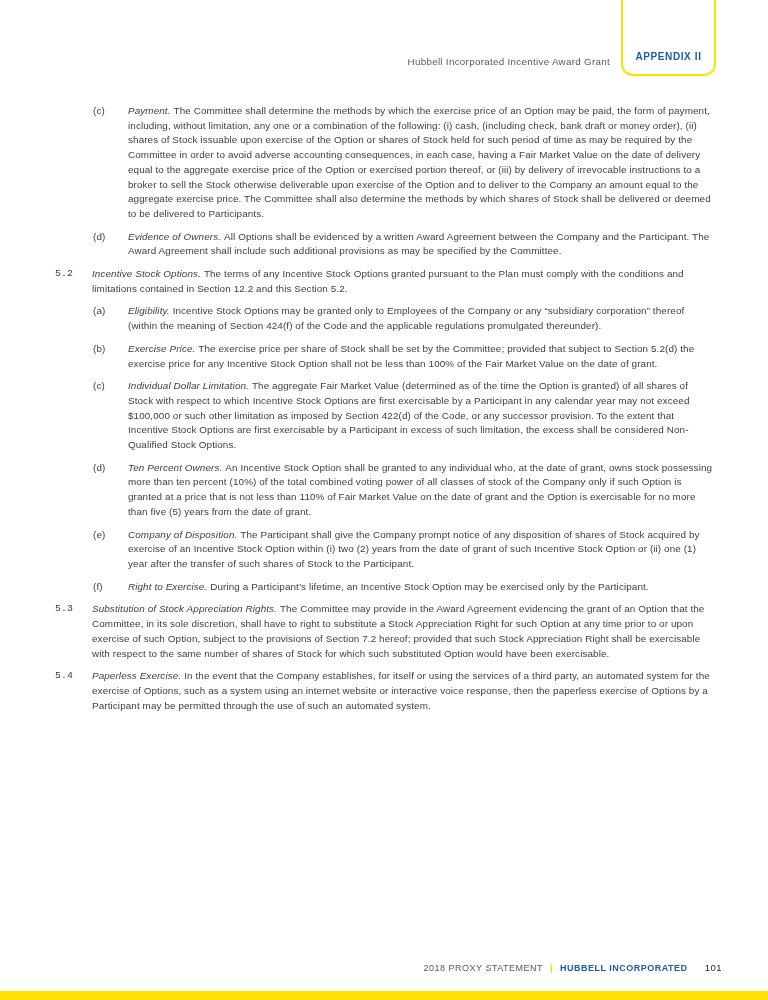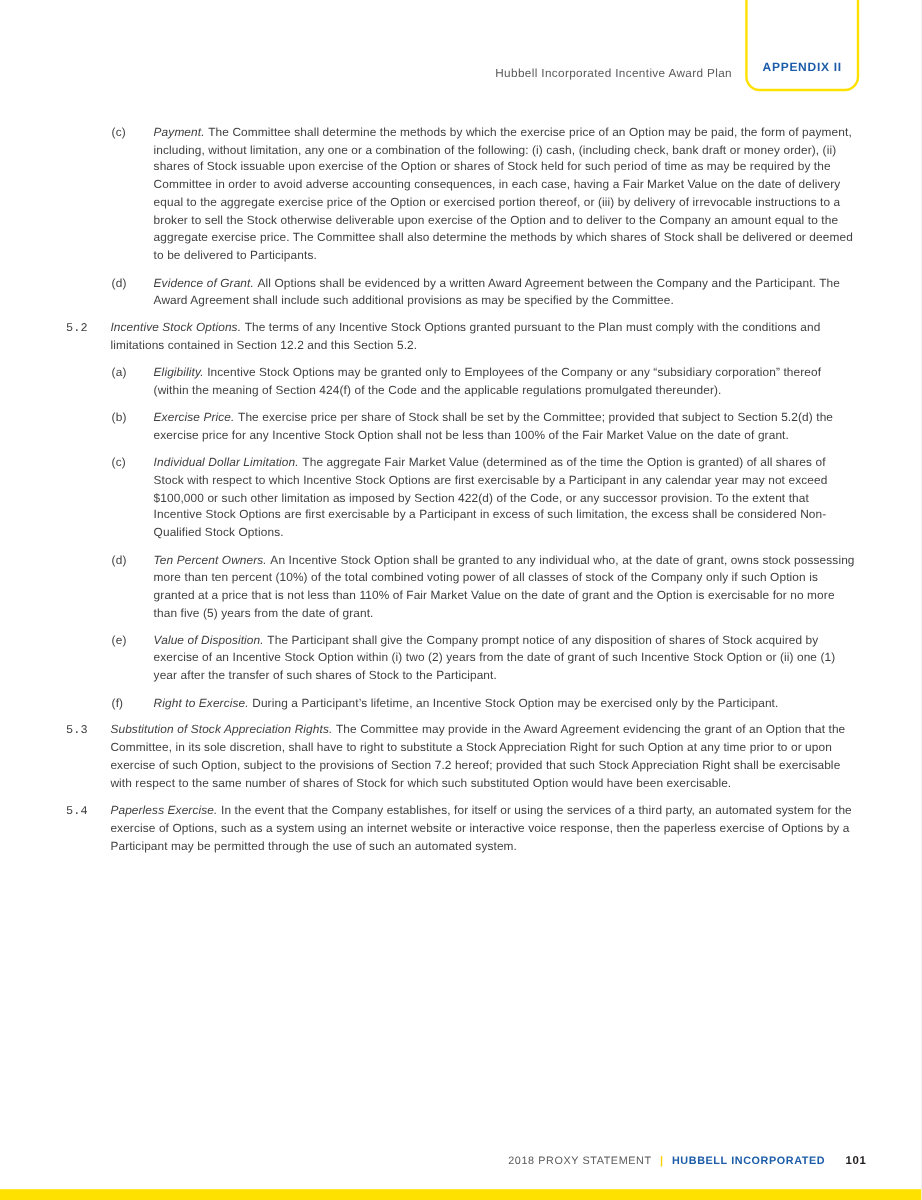--- a/index.html
+++ b/index.html
@@ -70,51 +70,51 @@
     position: absolute;
     top: 962px;
     right: 46px;
     font-size: 9px;
     letter-spacing: 0.5px;
     color: #58595b;
     white-space: nowrap;
   }
   .footer .sep { color: #ffd100; font-weight: bold; margin: 0 4px; }
   .footer .brand { color: #1c5ca8; font-weight: bold; text-align: right; }
-  .footer .pagenum { color: #231f20; font-weight: bold; margin-left: 14px; font-size: 9.5px; }
+  .footer .pagenum { color: #231f20; font-weight: normal; margin-left: 14px; font-size: 9.5px; }
 
   .bottom-bar {
     position: absolute;
     left: 0;
     bottom: 0;
     width: 100%;
     height: 9px;
     background: #ffe100;
   }
 </style>
 </head>
 <body>
 
 <div class="page">
 
-  <span class="header-title">Hubbell Incorporated Incentive Award Plan</span>
+  <span class="header-title">Hubbell Incorporated Incentive Award Grant</span>
   <div class="appendix-tab">
     <span>APPENDIX II</span>
   </div>
 
   <div class="content">
 
     <div class="block item">
       <span class="item-label">(c)</span>
       <span class="sec-body"><span class="lead">Payment.</span><span>The Committee shall determine the methods by which the exercise price of an Option may be paid, the form of payment, including, without limitation, any one or a combination of the following: (i) cash, (including check, bank draft or money order), (ii) shares of Stock issuable upon exercise of the Option or shares of Stock held for such period of time as may be required by the Committee in order to avoid adverse accounting consequences, in each case, having a Fair Market Value on the date of delivery equal to the aggregate exercise price of the Option or exercised portion thereof, or (iii) by delivery of irrevocable instructions to a broker to sell the Stock otherwise deliverable upon exercise of the Option and to deliver to the Company an amount equal to the aggregate exercise price. The Committee shall also determine the methods by which shares of Stock shall be delivered or deemed to be delivered to Participants.</span></span>
     </div>
 
     <div class="block item">
       <span class="item-label">(d)</span>
-      <span class="sec-body"><span class="lead">Evidence of Grant.</span><span>All Options shall be evidenced by a written Award Agreement between the Company and the Participant. The Award Agreement shall include such additional provisions as may be specified by the Committee.</span></span>
+      <span class="sec-body"><span class="lead">Evidence of Owners.</span><span>All Options shall be evidenced by a written Award Agreement between the Company and the Participant. The Award Agreement shall include such additional provisions as may be specified by the Committee.</span></span>
     </div>
 
     <div class="block">
       <span class="sec-num">5.2</span>
       <span class="sec-body"><span class="lead">Incentive Stock Options.</span><span>The terms of any Incentive Stock Options granted pursuant to the Plan must comply with the conditions and limitations contained in Section 12.2 and this Section 5.2.</span></span>
     </div>
 
     <div class="block item">
       <span class="item-label">(a)</span>
       <span class="sec-body"><span class="lead">Eligibility.</span><span>Incentive Stock Options may be granted only to Employees of the Company or any “subsidiary corporation” thereof (within the meaning of Section 424(f) of the Code and the applicable regulations promulgated thereunder).</span></span>
@@ -130,21 +130,21 @@
       <span class="sec-body"><span class="lead">Individual Dollar Limitation.</span><span>The aggregate Fair Market Value (determined as of the time the Option is granted) of all shares of Stock with respect to which Incentive Stock Options are first exercisable by a Participant in any calendar year may not exceed $100,000 or such other limitation as imposed by Section 422(d) of the Code, or any successor provision. To the extent that Incentive Stock Options are first exercisable by a Participant in excess of such limitation, the excess shall be considered Non-Qualified Stock Options.</span></span>
     </div>
 
     <div class="block item">
       <span class="item-label">(d)</span>
       <span class="sec-body"><span class="lead">Ten Percent Owners.</span><span>An Incentive Stock Option shall be granted to any individual who, at the date of grant, owns stock possessing more than ten percent (10%) of the total combined voting power of all classes of stock of the Company only if such Option is granted at a price that is not less than 110% of Fair Market Value on the date of grant and the Option is exercisable for no more than five (5) years from the date of grant.</span></span>
     </div>
 
     <div class="block item">
       <span class="item-label">(e)</span>
-      <span class="sec-body"><span class="lead">Value of Disposition.</span><span>The Participant shall give the Company prompt notice of any disposition of shares of Stock acquired by exercise of an Incentive Stock Option within (i) two (2) years from the date of grant of such Incentive Stock Option or (ii) one (1) year after the transfer of such shares of Stock to the Participant.</span></span>
+      <span class="sec-body"><span class="lead">Company of Disposition.</span><span>The Participant shall give the Company prompt notice of any disposition of shares of Stock acquired by exercise of an Incentive Stock Option within (i) two (2) years from the date of grant of such Incentive Stock Option or (ii) one (1) year after the transfer of such shares of Stock to the Participant.</span></span>
     </div>
 
     <div class="block item">
       <span class="item-label">(f)</span>
       <span class="sec-body"><span class="lead">Right to Exercise.</span><span>During a Participant’s lifetime, an Incentive Stock Option may be exercised only by the Participant.</span></span>
     </div>
 
     <div class="block">
       <span class="sec-num">5.3</span>
       <span class="sec-body"><span class="lead">Substitution of Stock Appreciation Rights.</span><span>The Committee may provide in the Award Agreement evidencing the grant of an Option that the Committee, in its sole discretion, shall have to right to substitute a Stock Appreciation Right for such Option at any time prior to or upon exercise of such Option, subject to the provisions of Section 7.2 hereof; provided that such Stock Appreciation Right shall be exercisable with respect to the same number of shares of Stock for which such substituted Option would have been exercisable.</span></span>

